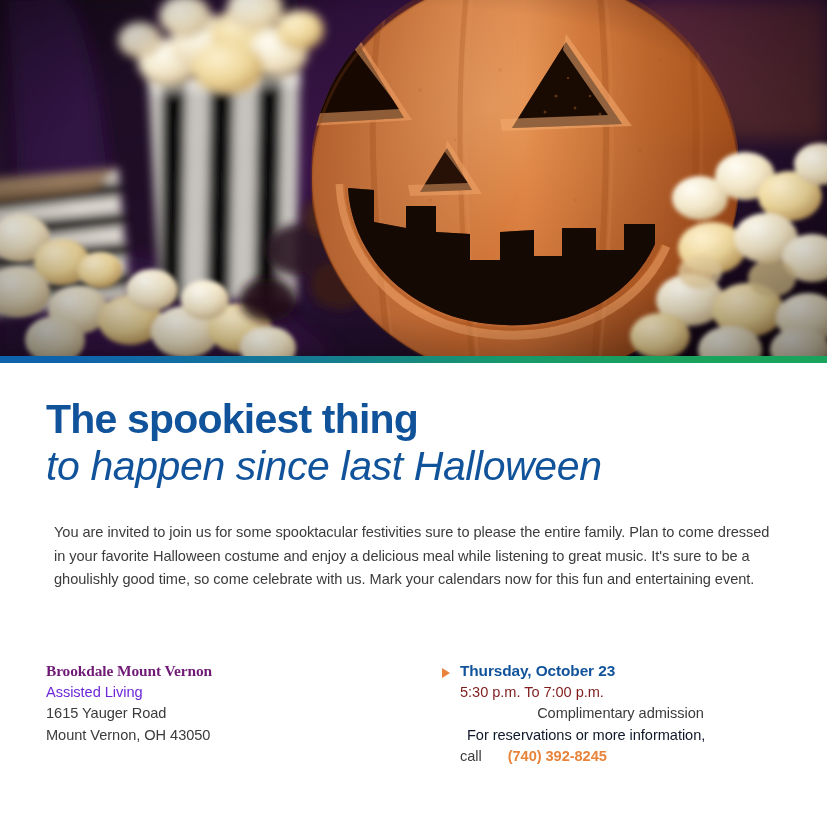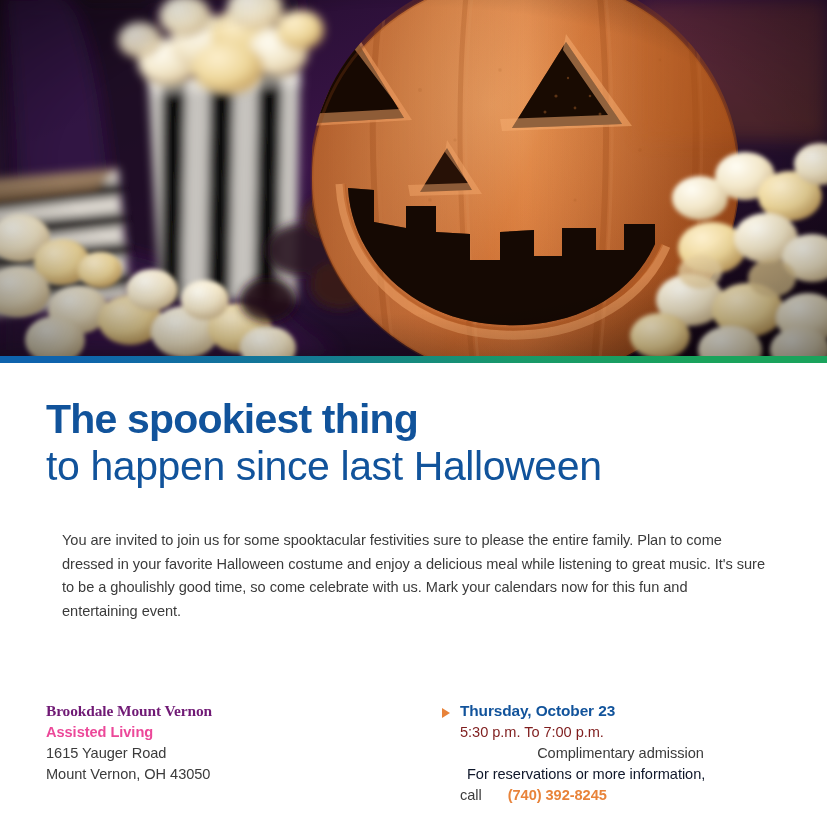--- a/index.html
+++ b/index.html
@@ -63,21 +63,21 @@
   }
   .headline-l2 {
     display: block;
     font-size: 41px;
     font-weight: 400;
     letter-spacing: -0.4px;
     margin-top: 6px;
   }
 
   .body-copy {
-    margin: 16px;
+    margin: 8px;
     padding-top: 26px;
     font-size: 14.6px;
     line-height: 1.62;
     max-width: 722px;
     letter-spacing: -0.05px;
   }
 
   
   .footer {
     display: flex;
@@ -366,30 +366,30 @@
       </g>
     </svg>
   </div>
 
   <div class="rule" style="background:linear-gradient(to right,#0e63ad 0%,#0e63ad 8%,#147b93 38%,#18996a 62%,#1aa35c 85%,#1aa35c 100%);"></div>
 
   <div class="content">
 
     <h1 class="headline">
       <span class="headline-l1" style="color: rgb(17, 83, 155);">The spookiest thing</span>
-      <span class="headline-l2" style="color: rgb(17, 83, 155);">to happen since last Halloween</span>
+      <span class="headline-l2" style="color: rgb(17, 83, 155); font-style: italic;">to happen since last Halloween</span>
     </h1>
 
     <p class="body-copy" style="color: rgb(59, 59, 59);">You are invited to join us for some spooktacular festivities sure to please the entire family. Plan to come dressed in your favorite Halloween costume and enjoy a delicious meal while listening to great music. It's sure to be a ghoulishly good time, so come celebrate with us. Mark your calendars now for this fun and entertaining event.</p>
 
     <div class="footer">
 
       <div class="col-left">
         <div class="col-title" style="color: #701a75; font-family: Liberation Serif, serif;">Brookdale Mount Vernon</div>
-        <div class="col-line" style="color: #ec4899; font-weight: bold;">Assisted Living</div>
+        <div class="col-line" style="color: #6d28d9;">Assisted Living</div>
         <div class="col-line" style="color: rgb(59, 59, 59);">1615 Yauger Road</div>
         <div class="col-line" style="color: rgb(59, 59, 59);">Mount Vernon, OH 43050</div>
       </div>
 
       <div class="col-right">
         <span class="bullet-tri" style="border-left-color: rgb(232, 131, 58);"></span>
         <div class="col-title" style="color: rgb(17, 83, 155);">Thursday, October 23</div>
         <div class="col-line" style="color: #7f1d1d;">5:30 p.m. To 7:00 p.m.</div>
         <div class="col-line" style="color: rgb(59, 59, 59); text-align: center;">Complimentary admission</div>
         <div class="col-line" style="color: #0f172a; margin-left: 7px;">For reservations or more information,</div>

